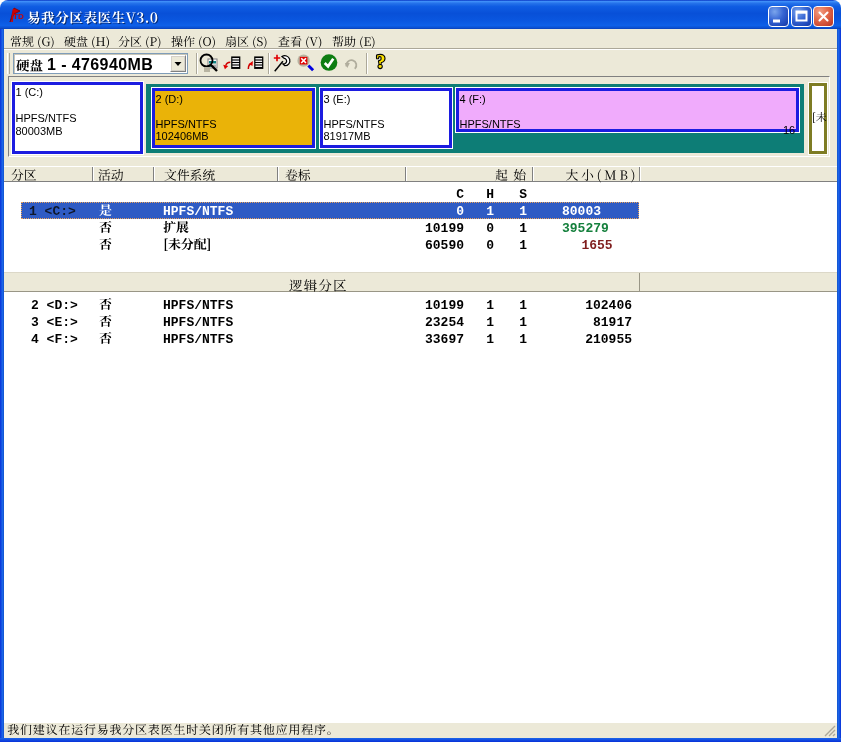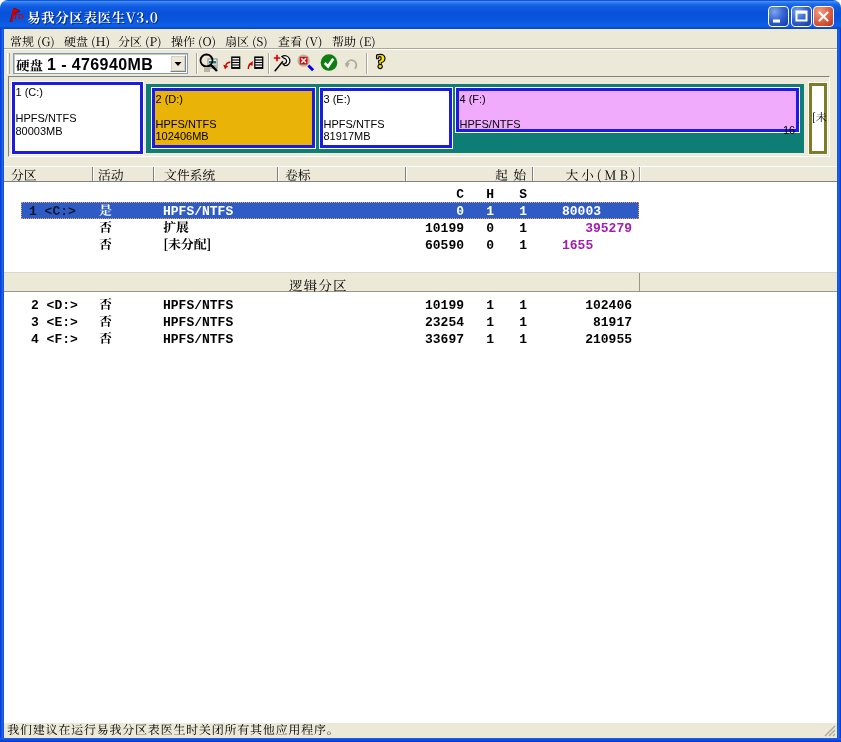--- a/index.html
+++ b/index.html
@@ -189,31 +189,31 @@
     <div class="abs mono" style="left:424px;top:204px;width:40px;text-align:right;color:#fff">0</div>
     <div class="abs mono" style="left:464px;top:204px;width:30px;text-align:right;color:#fff">1</div>
     <div class="abs mono" style="left:497px;top:204px;width:30px;text-align:right;color:#fff">1</div>
     <div class="abs mono" style="left:562px;top:204px;width:70px;color:#fff">80003</div>
 <div style="position:absolute;left:99px;top:202px;line-height:0"><svg width="13" height="16" viewBox="0 -13.0 13 16.2" style="overflow:visible">
         <path d="M8.9 -8V-6.6H4.2V-8ZM8.9 -8.4H4.2V-9.8H8.9ZM2.6 -10.1V-5.4H2.8C3.5 -5.4 4.2 -5.7 4.2 -5.9V-6.3H8.9V-5.6H9.1C9.7 -5.6 10.5 -5.9 10.5 -6V-9.5C10.8 -9.6 10.9 -9.7 11 -9.8L9.5 -10.9L8.7 -10.1H4.3L2.6 -10.8ZM2.9 -4.1C2.8 -2.4 2.1 -0.4 0.3 1L0.4 1.1C2.1 0.5 3.2 -0.5 3.8 -1.6C4.6 0.4 5.9 0.9 8.2 0.9C9 0.9 11.1 0.9 11.9 0.9C11.9 0.3 12.1 -0.2 12.6 -0.3V-0.4C11.6 -0.4 9.2 -0.4 8.2 -0.4L7.4 -0.4V-2.5H11.1C11.3 -2.5 11.4 -2.5 11.5 -2.7C10.9 -3.2 9.9 -4 9.9 -4L9 -2.9H7.4V-4.6H12.2C12.4 -4.6 12.5 -4.7 12.6 -4.8C12 -5.4 11.1 -6.1 11.1 -6.1L10.3 -5H0.4L0.5 -4.6H5.8V-0.6C5 -0.8 4.5 -1.2 4 -1.9C4.3 -2.4 4.4 -2.9 4.6 -3.4C4.9 -3.4 5 -3.5 5.1 -3.7Z" fill="#fff"></path>
       </svg></div>
 <div class="abs mono" style="left:424px;top:221px;width:40px;text-align:right;color:#000">10199</div>
     <div class="abs mono" style="left:464px;top:221px;width:30px;text-align:right;color:#000">0</div>
     <div class="abs mono" style="left:497px;top:221px;width:30px;text-align:right;color:#000">1</div>
-    <div class="abs mono" style="left:562px;top:221px;width:70px;text-align:right;color:#a21caf">395279</div>
+    <div class="abs mono" style="left:562px;top:221px;width:70px;color:#15803d">395279</div>
 <div style="position:absolute;left:99px;top:219px;line-height:0"><svg width="13" height="16" viewBox="0 -13.0 13 16.2" style="overflow:visible">
         <path d="M7.9 -7.9 7.8 -7.8C9.2 -7.2 10.3 -6 10.9 -5.1C11.9 -4.1 12.8 -5.4 11.8 -6.4C11 -7.2 9.6 -7.7 7.9 -7.9ZM0.6 -10 0.7 -9.7H5.9C4.9 -7.8 2.6 -5.8 0.3 -4.5L0.4 -4.4C2.2 -5 4.1 -6 5.7 -7.2V-4.2H5.9C6.6 -4.2 7.2 -4.5 7.2 -4.6V-8C7.4 -8.1 7.6 -8.2 7.6 -8.3L7.1 -8.5C7.5 -8.9 7.8 -9.3 8.1 -9.7H12C12.2 -9.7 12.3 -9.8 12.4 -9.9C11.8 -10.4 10.8 -11.1 10.8 -11.1L9.9 -10ZM9 -3.4V-0.4H4V-3.4ZM2.5 -3.8V1.1H2.7C3.3 1.1 4 0.8 4 0.7V0H9V1.1H9.3C9.8 1.1 10.5 0.8 10.5 0.7V-3.1C10.8 -3.1 11 -3.3 11.1 -3.4L9.6 -4.6L8.9 -3.8H4.1L2.5 -4.4Z" fill="#000"></path>
       </svg></div>
 <div style="position:absolute;left:163px;top:219px;line-height:0"><svg width="26" height="16" viewBox="0 -13.0 26 16.2" style="overflow:visible">
         <path d="M7.7 -11 7.7 -11C8.1 -10.5 8.6 -9.7 8.7 -9C10.1 -8.1 11.3 -10.8 7.7 -11ZM11.3 -9.6 10.6 -8.6H7.4L5.7 -9.2V-5.4C5.7 -3.1 5.5 -0.8 3.6 1L3.7 1.1C6.9 -0.5 7.2 -3.1 7.2 -5.4V-8.3H12.3C12.5 -8.3 12.7 -8.3 12.7 -8.5C12.2 -8.9 11.3 -9.6 11.3 -9.6ZM4.4 -9 3.7 -8H3.6V-10.5C4 -10.5 4.1 -10.7 4.1 -10.9L2.2 -11V-8H0.4L0.5 -7.6H2.2V-4.7C1.4 -4.4 0.7 -4.2 0.3 -4.1L1 -2.4C1.2 -2.5 1.3 -2.6 1.3 -2.8L2.2 -3.3V-0.8C2.2 -0.7 2.1 -0.6 1.9 -0.6C1.6 -0.6 0.4 -0.7 0.4 -0.7V-0.5C1 -0.4 1.3 -0.2 1.5 0C1.7 0.3 1.7 0.7 1.8 1.1C3.4 1 3.6 0.4 3.6 -0.7V-4.4C4.3 -4.9 4.9 -5.3 5.3 -5.6L5.3 -5.8L3.6 -5.2V-7.6H5.3C5.4 -7.6 5.6 -7.7 5.6 -7.8C5.2 -8.3 4.4 -9 4.4 -9Z M16.5 -8.1V-9.8H23.1V-8.1ZM19.8 -7.3 18 -7.5V-6H16.5L16.5 -6.8V-7.7H23.1V-7.2H23.4C23.8 -7.2 24.6 -7.5 24.6 -7.6V-9.6C24.9 -9.6 25.1 -9.7 25.1 -9.8L23.7 -10.9L23 -10.2H16.7L14.9 -10.8V-6.8C14.9 -4.2 14.8 -1.3 13.3 1L13.5 1.1C15.1 -0.1 15.9 -1.8 16.2 -3.5H17.4V-1C17.4 -0.8 17.3 -0.7 16.8 -0.4L17.7 1.2C17.8 1.2 17.9 1.1 18 1C19.2 0.2 20.2 -0.6 20.7 -1L20.7 -1.2L18.8 -0.7V-3.5H20.1C20.8 -0.8 22.2 0.4 24.5 1.2C24.7 0.4 25.1 -0.1 25.7 -0.2L25.7 -0.4C24.4 -0.6 23.2 -0.9 22.2 -1.5C23 -1.7 23.8 -2 24.3 -2.2C24.6 -2.1 24.7 -2.2 24.8 -2.3L23.2 -3.5C22.9 -3 22.3 -2.3 21.8 -1.7C21.2 -2.2 20.7 -2.7 20.4 -3.5H25.3C25.5 -3.5 25.6 -3.5 25.6 -3.7C25.1 -4.2 24.2 -4.9 24.2 -4.9L23.4 -3.8H22.5V-5.6H24.6C24.8 -5.6 24.9 -5.6 25 -5.8C24.5 -6.3 23.6 -6.9 23.6 -6.9L22.9 -6H22.5V-7C22.8 -7 22.9 -7.1 22.9 -7.3L21.1 -7.4V-6H19.4V-7C19.7 -7.1 19.8 -7.2 19.8 -7.3ZM16.3 -3.8C16.4 -4.4 16.4 -5 16.5 -5.6H18V-3.8ZM21.1 -3.8H19.4V-5.6H21.1Z" fill="#000"></path>
       </svg></div>
 <div class="abs mono" style="left:424px;top:238px;width:40px;text-align:right;color:#000">60590</div>
     <div class="abs mono" style="left:464px;top:238px;width:30px;text-align:right;color:#000">0</div>
     <div class="abs mono" style="left:497px;top:238px;width:30px;text-align:right;color:#000">1</div>
-    <div class="abs mono" style="left:562px;top:238px;width:70px;text-align:left;color:#a21caf">1655</div>
+    <div class="abs mono" style="left:562px;top:238px;width:70px;text-align:center;color:#7f1d1d">1655</div>
 <div style="position:absolute;left:99px;top:236px;line-height:0"><svg width="13" height="16" viewBox="0 -13.0 13 16.2" style="overflow:visible">
         <path d="M7.9 -7.9 7.8 -7.8C9.2 -7.2 10.3 -6 10.9 -5.1C11.9 -4.1 12.8 -5.4 11.8 -6.4C11 -7.2 9.6 -7.7 7.9 -7.9ZM0.6 -10 0.7 -9.7H5.9C4.9 -7.8 2.6 -5.8 0.3 -4.5L0.4 -4.4C2.2 -5 4.1 -6 5.7 -7.2V-4.2H5.9C6.6 -4.2 7.2 -4.5 7.2 -4.6V-8C7.4 -8.1 7.6 -8.2 7.6 -8.3L7.1 -8.5C7.5 -8.9 7.8 -9.3 8.1 -9.7H12C12.2 -9.7 12.3 -9.8 12.4 -9.9C11.8 -10.4 10.8 -11.1 10.8 -11.1L9.9 -10ZM9 -3.4V-0.4H4V-3.4ZM2.5 -3.8V1.1H2.7C3.3 1.1 4 0.8 4 0.7V0H9V1.1H9.3C9.8 1.1 10.5 0.8 10.5 0.7V-3.1C10.8 -3.1 11 -3.3 11.1 -3.4L9.6 -4.6L8.9 -3.8H4.1L2.5 -4.4Z" fill="#000"></path>
       </svg></div>
 <div style="position:absolute;left:163px;top:236px;line-height:0"><svg width="49" height="16" viewBox="0 -13.0 49 16.2" style="overflow:visible">
         <path d="M2.2 2.3H4.5V1.8L2.9 1.7C2.8 0.4 2.8 -1 2.8 -2.3V-5.8C2.8 -7.1 2.8 -8.5 2.9 -9.8L4.5 -9.9V-10.4H1.4C1.5 -8.9 1.5 -7.3 1.5 -5.8V-2.3C1.5 -0.7 1.5 0.8 1.4 2.3Z M10.5 -11V-8.6H6.4L6.5 -8.2H10.5V-5.8H5.3L5.4 -5.4H9.6C8.7 -3.4 7.2 -1.3 5.2 0.1L5.3 0.2C7.5 -0.7 9.3 -2.1 10.5 -3.8V1.2H10.8C11.4 1.2 12.1 0.8 12.1 0.6V-5.4C12.9 -2.9 14.2 -1 16.2 0C16.4 -0.7 16.9 -1.2 17.5 -1.3L17.5 -1.5C15.5 -2.1 13.4 -3.5 12.3 -5.4H17C17.2 -5.4 17.3 -5.5 17.3 -5.7C16.7 -6.2 15.7 -6.9 15.7 -6.9L14.8 -5.8H12.1V-8.2H16C16.2 -8.2 16.4 -8.3 16.4 -8.4C15.8 -8.9 14.8 -9.6 14.8 -9.6L13.9 -8.6H12.1V-10.5C12.4 -10.5 12.5 -10.6 12.5 -10.8Z M24.1 -10.2 22.1 -11C21.5 -9 20.1 -6.4 18.2 -4.9L18.3 -4.7C20.9 -5.9 22.6 -8.1 23.6 -10C23.9 -10 24 -10 24.1 -10.2ZM26.6 -10.8 25.6 -11.1 25.5 -11.1C26.1 -8 27.4 -6 29.4 -4.7C29.6 -5.3 30.1 -5.9 30.6 -6.1L30.6 -6.2C28.7 -6.9 27 -8.4 26.1 -10.1C26.3 -10.3 26.5 -10.6 26.6 -10.8ZM24.2 -5.6H20L20.1 -5.2H22.5C22.3 -3.3 22 -1 18.6 1L18.7 1.2C23.1 -0.5 23.9 -3 24.1 -5.2H26.5C26.3 -2.6 26.1 -0.9 25.7 -0.6C25.6 -0.5 25.5 -0.5 25.2 -0.5C24.9 -0.5 23.9 -0.5 23.3 -0.6V-0.4C23.9 -0.3 24.4 -0.1 24.7 0.1C24.9 0.4 25 0.7 25 1.2C25.8 1.2 26.4 1 26.8 0.6C27.5 0 27.8 -1.7 28 -5C28.2 -5 28.4 -5.1 28.5 -5.2L27.1 -6.4L26.3 -5.6Z M38.3 -6.5V-0.6C38.3 0.4 38.6 0.7 39.8 0.7H41C43 0.7 43.6 0.4 43.6 -0.2C43.6 -0.4 43.5 -0.6 43.1 -0.8L43.1 -2.7H42.9C42.7 -1.8 42.5 -1.1 42.3 -0.9C42.3 -0.7 42.2 -0.7 42 -0.7C41.9 -0.7 41.5 -0.7 41.1 -0.7H40.1C39.7 -0.7 39.7 -0.7 39.7 -0.9V-6.2H41.3V-4.9H41.5C42 -4.9 42.7 -5.2 42.7 -5.3V-9.4C43 -9.4 43.2 -9.6 43.3 -9.7L41.8 -10.8L41.2 -10H38.2L38.3 -9.7H41.3V-6.5H39.8L38.3 -7.1ZM34.7 -9.6V-7.7H34.2V-9.6ZM34.2 -10H31.3L31.4 -9.6H33.2V-7.7H32.9L31.6 -8.3V1.1H31.8C32.4 1.1 32.9 0.8 32.9 0.7V-0.1H36.1V0.9H36.3C36.8 0.9 37.4 0.6 37.4 0.5V-7.2C37.6 -7.2 37.8 -7.3 37.9 -7.4L36.6 -8.4L36 -7.7H35.7V-9.6H37.7C37.9 -9.6 38 -9.7 38.1 -9.9C37.5 -10.3 36.7 -11 36.7 -11L35.9 -10ZM36.1 -2.3V-0.5H32.9V-2.3ZM36.1 -2.7H32.9V-3.7L32.9 -3.6C34.1 -4.5 34.2 -6 34.2 -6.9V-7.4H34.7V-4.8C34.7 -4.3 34.8 -4.1 35.3 -4.1H35.7L36.1 -4.1ZM36.1 -5H36C36 -5 35.9 -5 35.9 -5C35.9 -5 35.8 -5 35.8 -5H35.6C35.5 -5 35.5 -5 35.5 -5.2V-7.4H36.1ZM32.9 -3.9V-7.4H33.4V-6.9C33.4 -6 33.4 -4.9 32.9 -3.9Z M46.5 -10.4H44.2V-9.9L45.8 -9.8C45.8 -8.4 45.8 -7.1 45.8 -5.8V-2.3C45.8 -0.9 45.8 0.4 45.8 1.7L44.2 1.8V2.3H47.2C47.2 0.8 47.2 -0.8 47.2 -2.3V-5.8C47.2 -7.3 47.2 -8.9 47.2 -10.4Z" fill="#000"></path>
       </svg></div>
 <div class="abs" style="left:4px;top:272px;width:833px;height:20px;background:#ece9d8;
 border-top:1px solid #dcd8c8;border-bottom:1px solid #999686"></div>
 <div class="abs" style="left:639px;top:273px;width:1px;height:18px;background:#999686"></div>
 <div style="position:absolute;left:289px;top:276.5px;line-height:0"><svg width="59" height="17" viewBox="0 -13.5 59 16.9" style="overflow:visible">

